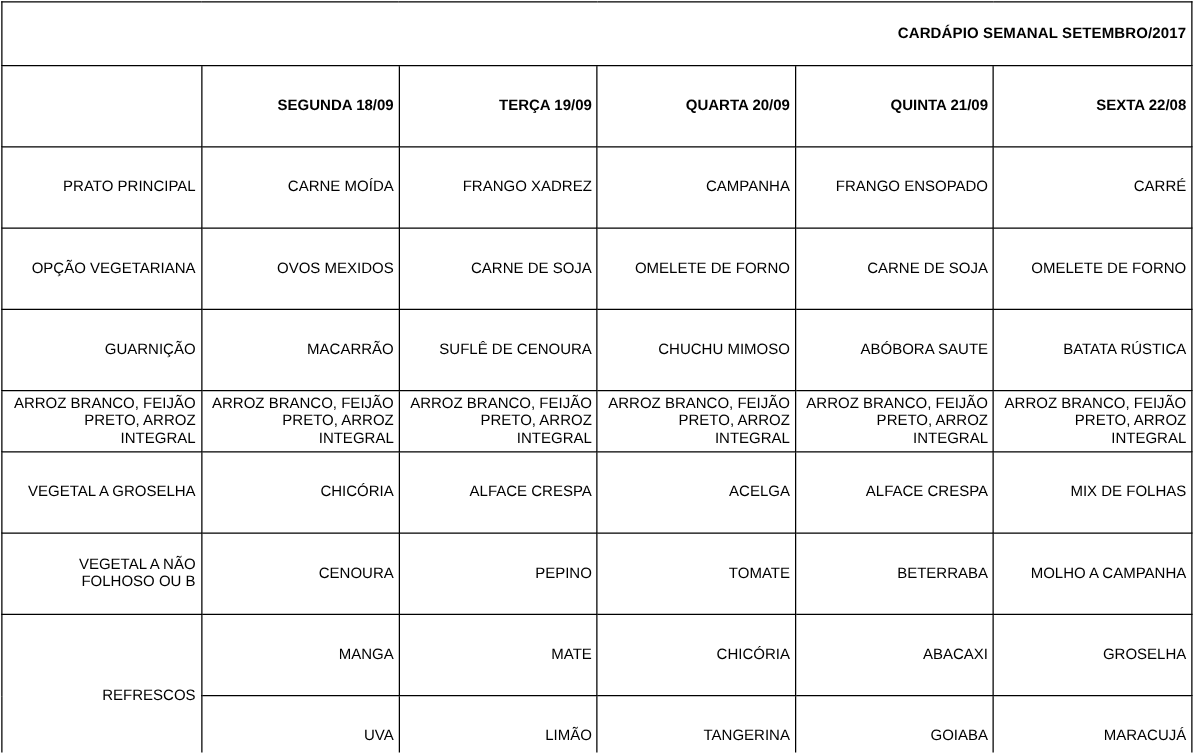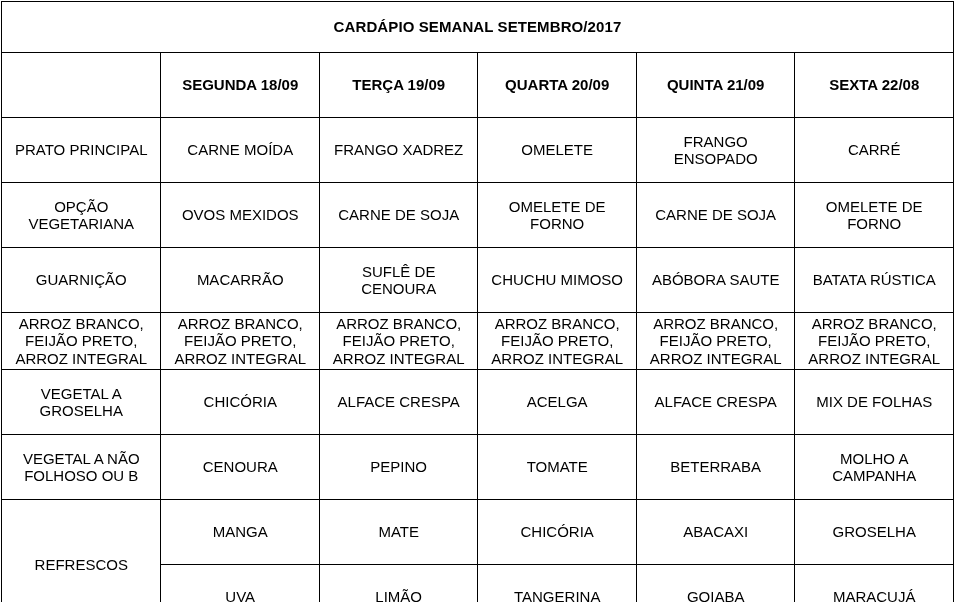--- a/index.html
+++ b/index.html
@@ -22,23 +22,23 @@
   }
   table.menu {
     border-collapse: collapse;
     table-layout: fixed;
     width: 953px;
     margin: 1px 0 0 1px;
   }
   table.menu td {
     border: 1px solid #000000;
     padding: 2px 4px;
-    text-align: center;
+    text-align: right;
     vertical-align: middle;
-    font-size: 15px;
+    font-size: 12px;
     line-height: 1.15;
   }
   td.title-cell {
     font-weight: bold;
     font-size: 13.5px;
     height: 46px;
     letter-spacing: 0.1px;
   }
   td.day-head {
     font-weight: bold;
@@ -87,21 +87,21 @@
         <td class="day-head">TERÇA 19/09</td>
         <td class="day-head">QUARTA 20/09</td>
         <td class="day-head">QUINTA 21/09</td>
         <td class="day-head">SEXTA 22/08</td>
       </tr>
 
       <tr>
         <td class="row-label">PRATO PRINCIPAL</td>
         <td class="body-cell">CARNE MOÍDA</td>
         <td class="body-cell">FRANGO XADREZ</td>
-        <td class="body-cell">OMELETE</td>
+        <td class="body-cell">CAMPANHA</td>
         <td class="body-cell">FRANGO ENSOPADO</td>
         <td class="body-cell">CARRÉ</td>
       </tr>
 
       <tr>
         <td class="row-label">OPÇÃO VEGETARIANA</td>
         <td class="body-cell">OVOS MEXIDOS</td>
         <td class="body-cell">CARNE DE SOJA</td>
         <td class="body-cell">OMELETE DE FORNO</td>
         <td class="body-cell">CARNE DE SOJA</td>

